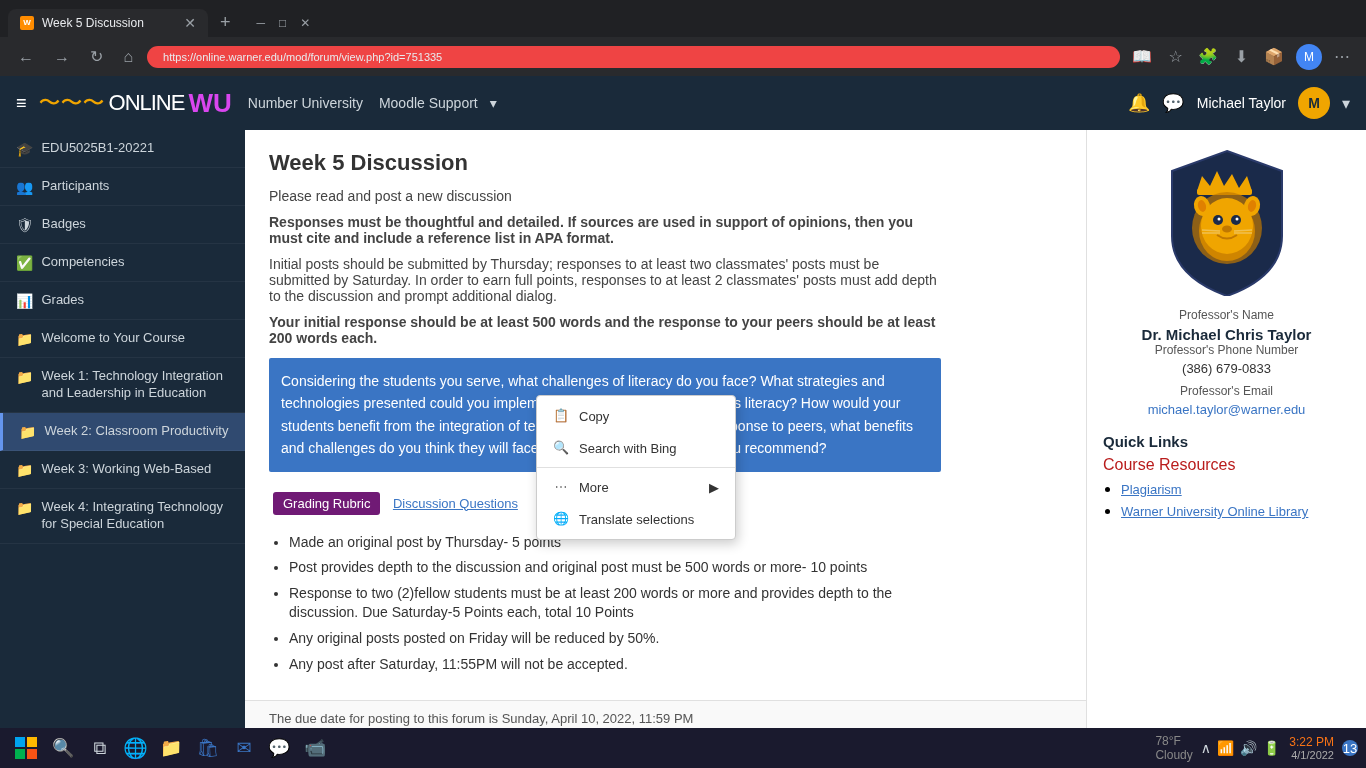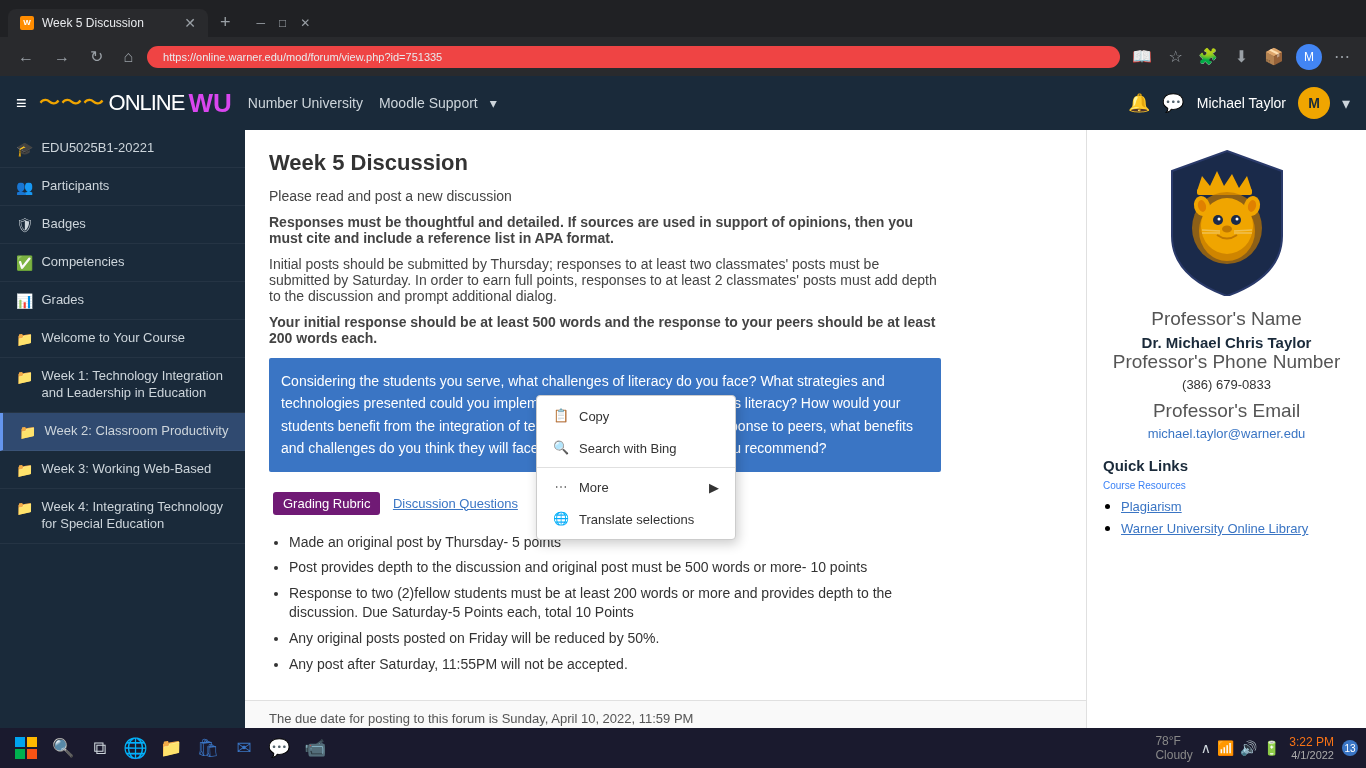--- a/index.html
+++ b/index.html
@@ -69,41 +69,41 @@
     .bullet-list { margin-left: 20px; margin-top: 8px; }
     .bullet-list li { font-size: 14px; color: #333; margin-bottom: 6px; line-height: 1.4; }
 
     .due-date-bar { background: #f9f9f9; border-top: 1px solid #e0e0e0; padding: 10px 24px; font-size: 13px; color: #555; position: relative; }
 
     
     .right-panel { width: 280px; background: white; border-left: 1px solid #e0e0e0; padding: 0; flex-shrink: 0; overflow-y: auto; }
     .right-panel-inner { padding: 16px; }
     .lion-logo { display: flex; justify-content: center; margin-bottom: 12px; }
     .professor-section { text-align: center; margin-bottom: 16px; }
-    .prof-label { font-size: 19px; color: #555; margin-bottom: 4px; }
+    .prof-label { font-size: 12px; color: #555; margin-bottom: 4px; }
     .prof-name { font-size: 15px; font-weight: bold; color: #1a2a3a; margin-bottom: 0; }
     .prof-value { font-size: 13px; color: #333; margin-bottom: 8px; }
     .prof-email { font-size: 13px; color: #3a75c4; }
     .quick-links-title { font-size: 15px; font-weight: bold; color: #1a2a3a; margin-bottom: 6px; }
-    .course-resources-title { font-size: 10px; color: #3b82f6; margin-bottom: 6px; }
+    .course-resources-title { font-size: 16px; color: #b91c1c; margin-bottom: 6px; }
     .resource-link { font-size: 13px; color: #3a75c4; text-decoration: underline; cursor: pointer; }
     .resource-list { list-style: disc; margin-left: 18px; }
     .resource-list li { margin-bottom: 4px; }
 
     
     .taskbar { background: #1a1a2e; height: 40px; display: flex; align-items: center; padding: 0 8px; position: fixed; bottom: 0; width: 1366px; gap: 4px; }
     .taskbar-start { width: 36px; height: 36px; display: flex; align-items: center; justify-content: center; cursor: pointer; }
     .taskbar-icon { width: 32px; height: 32px; display: flex; align-items: center; justify-content: center; border-radius: 4px; cursor: pointer; font-size: 18px; }
     .taskbar-right { margin-left: auto; display: flex; align-items: center; gap: 8px; color: #cdd5db; font-size: 11px; }
     .system-tray { display: flex; align-items: center; gap: 6px; }
     .tray-icon { font-size: 14px; cursor: pointer; color: #cdd5db; }
     .time-display { text-align: right; }
     .time { font-size: 12px; color: #f97316; }
     .date { font-size: 11px; color: #aaa; }
-    .notification-badge { background: #3a75c4; color: white; border-radius: 50%; width: 16px; height: 16px; font-size: 10px; display: flex; align-items: center; justify-content: center; }
+    .notification-badge { background: #3a75c4; color: white; border-radius: 50%; width: 16px; height: 16px; font-size: 13px; display: flex; align-items: center; justify-content: center; }
 
     
     .lion-svg { width: 130px; height: 150px; }
   </style>
 </head>
 <body>
 
 <div class="browser-chrome">
   <div class="tab-bar">
     <div class="tab active">

